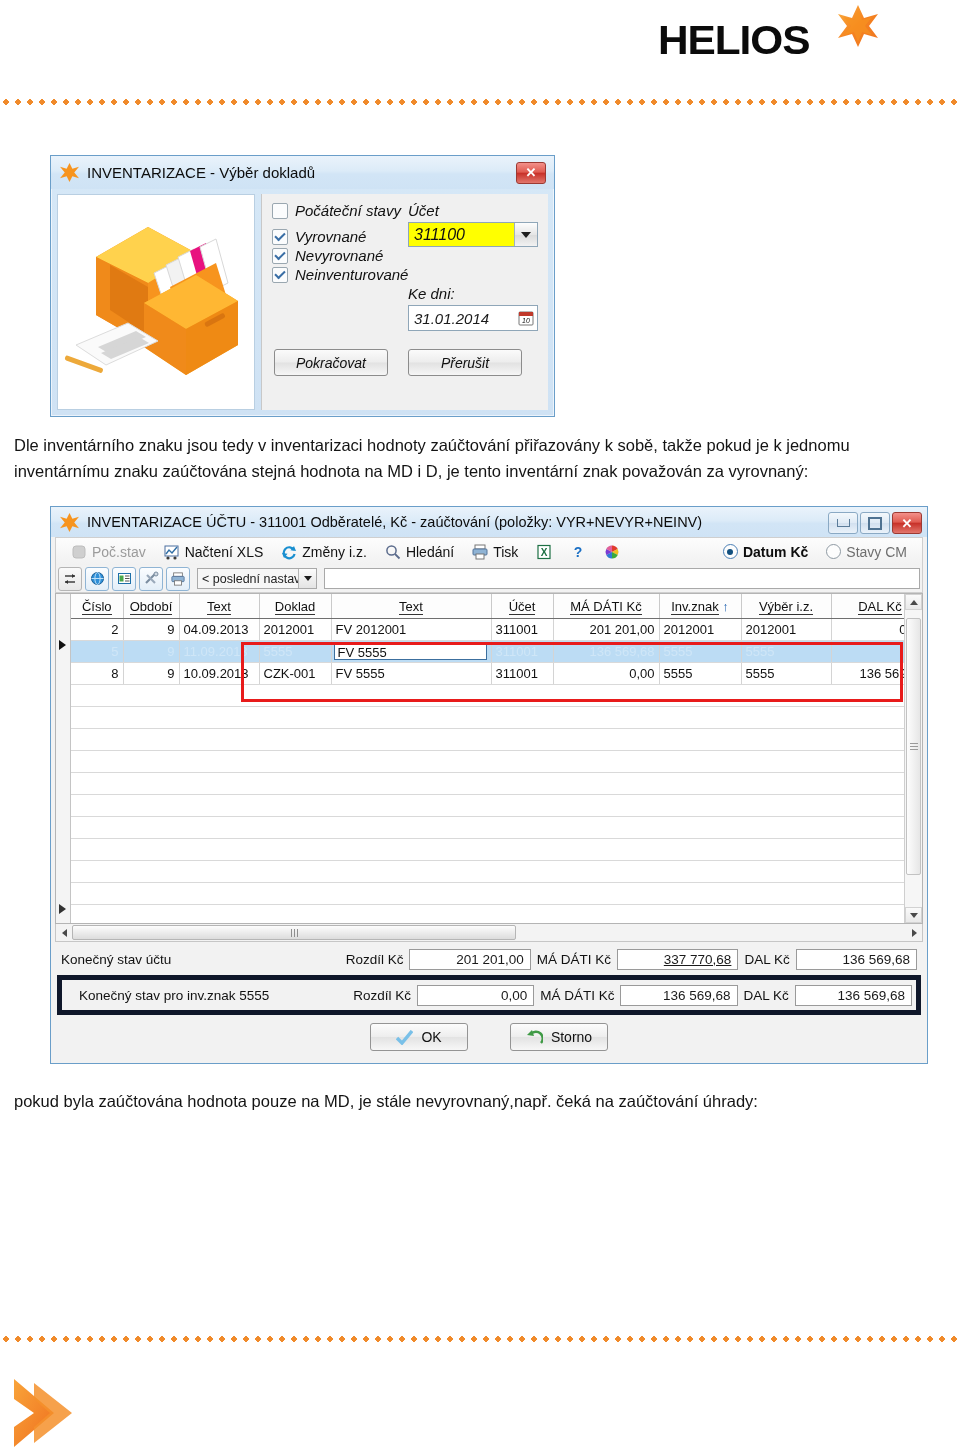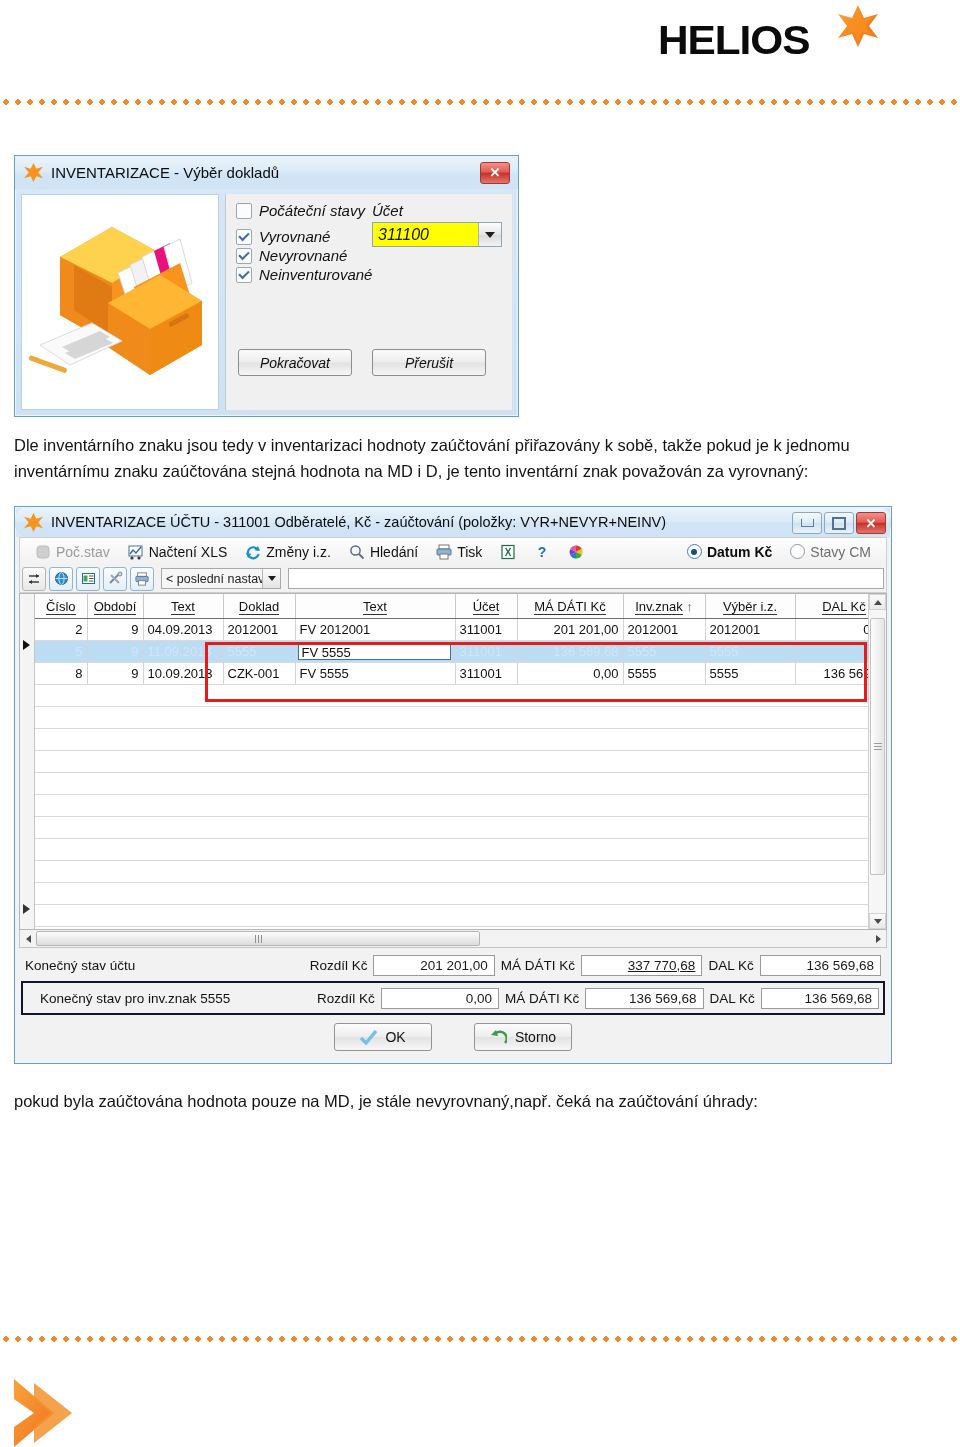--- a/index.html
+++ b/index.html
@@ -17,21 +17,21 @@
     transform:scaleX(1.06);transform-origin:left center;
   }
   .logo-star{position:absolute;left:178px;top:0px;width:44px;height:44px;}
   .dotline{position:absolute;left:0;width:960px;height:8px;
     background-image:radial-gradient(circle, #f08a2a 0 2.6px, rgba(0,0,0,0) 2.9px);
     background-size:12px 8px;background-repeat:repeat-x;background-position:0 center;}
   .dotline.top{top:98px;}
   .dotline.bottom{top:1335px;}
 
   
-  .win{position:absolute;background:#f0f0f0;}
+  .win{position:absolute;background:#f0f0f0;margin-left:36px;}
   .win-frame{
     border:1px solid #6a9ec9;
     background:linear-gradient(180deg,#d6e8f7 0%, #cfe2f4 100%);
     box-shadow:0 0 0 1px rgba(255,255,255,.6) inset;
   }
   .titlebar{
     height:32px;display:flex;align-items:center;gap:7px;padding:0 4px 0 8px;
     background:linear-gradient(180deg,#eaf3fb 0%,#dcebf8 45%,#d2e5f6 55%,#cfe3f5 100%);
     position:relative;
   }
@@ -84,21 +84,21 @@
     display:flex;align-items:center;justify-content:center;
   }
 
   
   .para{position:absolute;left:14px;width:930px;font-size:16.5px;line-height:26px;color:#141414;}
   #para1{top:432px;}
   #para2{top:1088px;}
 
   
   #mainwin{left:14px;top:506px;width:876px;height:556px;}
-  #mainwin .titlebar{height:30px;border-radius:13px;}
+  #mainwin .titlebar{height:30px;}
   #mainwin .tl-title{font-size:14.5px;}
   .win-ctrls{position:absolute;right:5px;top:5px;display:flex;gap:2px;}
   .mw-body{height:calc(100% - 30px);background:#f2f2f2;box-sizing:border-box;
            padding:0 4px 4px 4px;display:flex;flex-direction:column;}
 
   .toolbar{
     height:28px;display:flex;align-items:center;gap:0px;
     background:linear-gradient(180deg,#fdfdfd 0%,#f1f1f1 100%);
     border:1px solid #cfcfcf;border-bottom:none;padding:0 6px;box-sizing:border-box;
   }
@@ -166,21 +166,21 @@
   .hscroll{height:17px;display:flex;align-items:stretch;background:#f3f3f3;border:1px solid #c6c6c6;border-top:none;}
   .hs-btn{width:16px;display:flex;align-items:center;justify-content:center;background:#f3f3f3;}
   .hs-track{flex:1;position:relative;}
   .hs-thumb{position:absolute;left:0;top:1px;bottom:1px;width:53%;border:1px solid #b5b5b5;border-radius:2px;
      background:linear-gradient(180deg,#fdfdfd,#dcdcdc);display:flex;align-items:center;justify-content:center;}
   .grip-h{width:7px;height:8px;background:linear-gradient(90deg,#8f8f8f 1px, transparent 1px) 0 0/3px 100% repeat-x;}
 
   
   .sumzone{background:#f2f2f2;padding:4px 2px 0 2px;}
   .sumrow{display:flex;align-items:center;height:26px;gap:6px;padding:0 4px;}
-  .sumrow.boxed{border:2px solid #0f172a;height:30px;margin-top:3px;padding-left:17px;}
+  .sumrow.boxed{border:5px solid #0f172a;height:30px;margin-top:3px;padding-left:17px;}
   .sumlbl{font-size:13.5px;color:#111;white-space:nowrap;}
   .sumlbl.w{width:300px;}
   .sumfield{height:21px;border:1px solid #9a9a9a;background:#fff;font-size:13.5px;
      display:flex;align-items:center;justify-content:flex-end;padding-right:6px;box-sizing:border-box;}
   .okbar{display:flex;justify-content:center;gap:42px;padding:8px 0 8px 0;background:#f2f2f2;}
   .bigbtn{width:96px;height:26px;border:1px solid #949494;border-radius:3px;font-size:14px;
      background:linear-gradient(180deg,#fcfcfc 0%,#eeeeee 48%,#e3e3e3 52%,#f7f7f7 100%);
      display:flex;align-items:center;justify-content:center;gap:8px;color:#111;}
   .redbox{position:absolute;border:3px solid #e81b1b;pointer-events:none;}
 
@@ -267,20 +267,33 @@
       <div style="position:absolute;left:146px;top:8px;" data-name="account-group">
         <div class="fieldlbl" data-name="account-label">Účet</div>
         <div class="combo" data-name="account-combobox">
           <div class="val" data-name="account-value">311100</div>
           <div class="arrow" data-name="chevron-down-icon">
               <i class="tri-down"></i>
             </div>
         </div>
       </div>
 
+      <div style="position:absolute;left:146px;top:91px;" data-name="date-group">
+        <div class="fieldlbl" data-name="date-label">Ke dni:</div>
+        <div class="dateinput" data-name="date-input">
+          <div class="val" data-name="date-value">31.01.2014</div>
+          <div class="calicon" data-name="calendar-icon">
+            <svg width="16" height="16" viewBox="0 0 16 16">
+              <rect x="1" y="2" width="14" height="13" rx="1" fill="#fff" stroke="#777"></rect>
+              <rect x="1" y="2" width="14" height="4" fill="#c0392b"></rect>
+              <text x="8" y="13" font-size="7" text-anchor="middle" fill="#111" font-family="Liberation Sans">10</text>
+            </svg>
+          </div>
+        </div>
+      </div>
 
       <div style="position:absolute;left:12px;top:155px;" class="btn" data-name="continue-button" style2="">Pokračovat</div>
       <div style="position:absolute;left:146px;top:155px;width:112px;" class="btn" data-name="cancel-button">Přerušit</div>
     </div>
   </div>
 </div>
 <style>
   #dlg1 .dlg-pane .btn[data-name="continue-button"]{width:112px;}
 </style>
 

